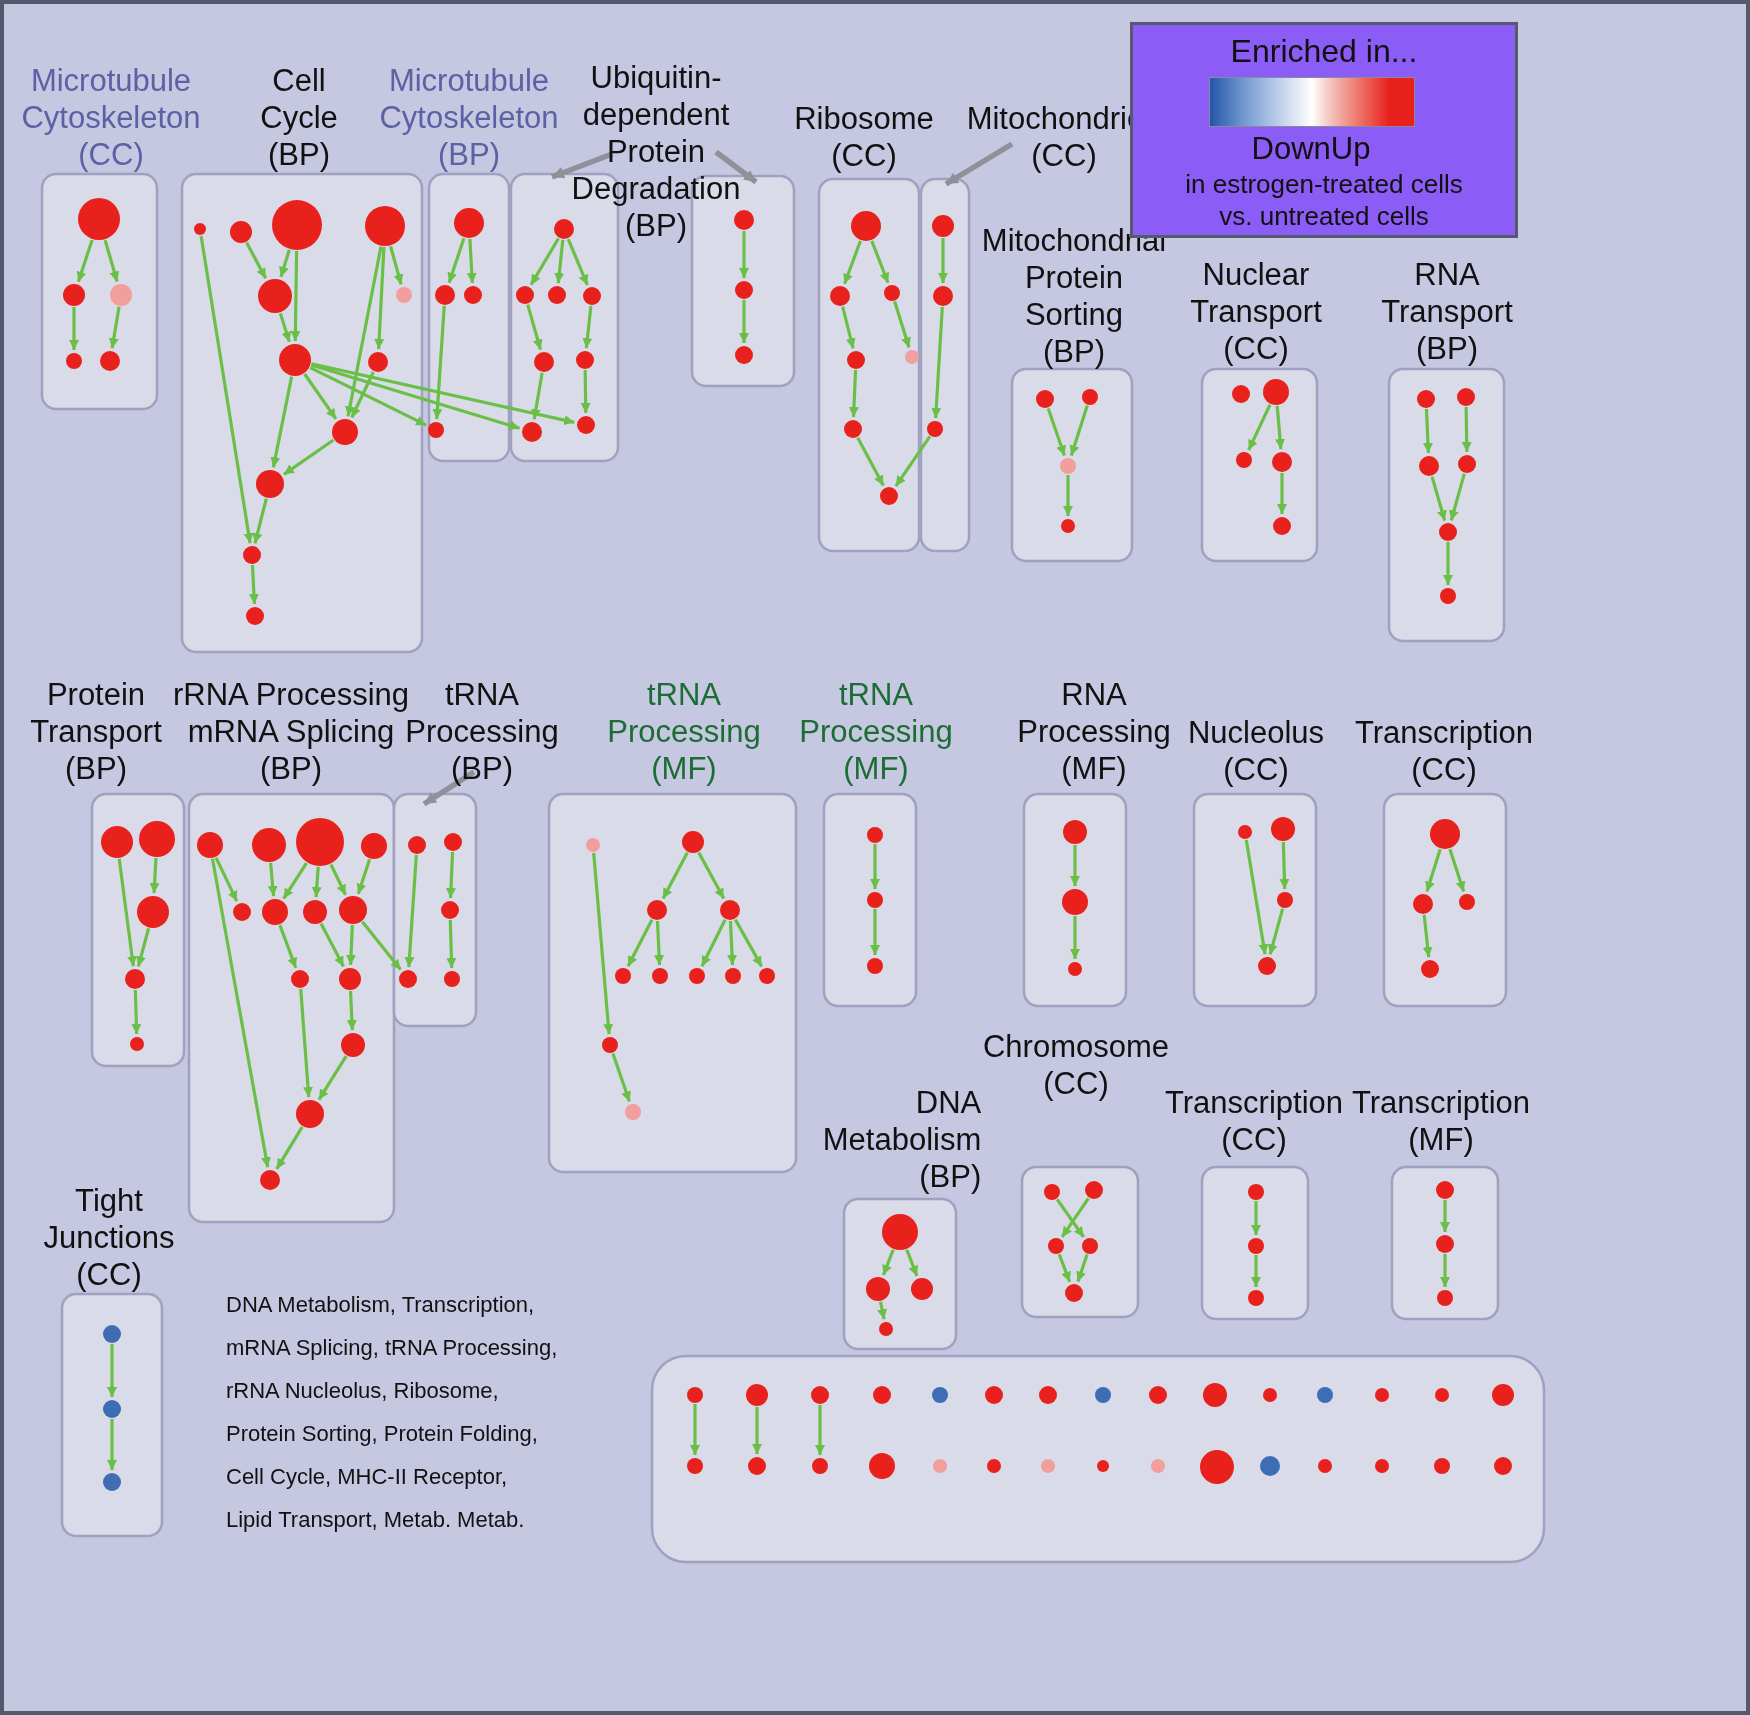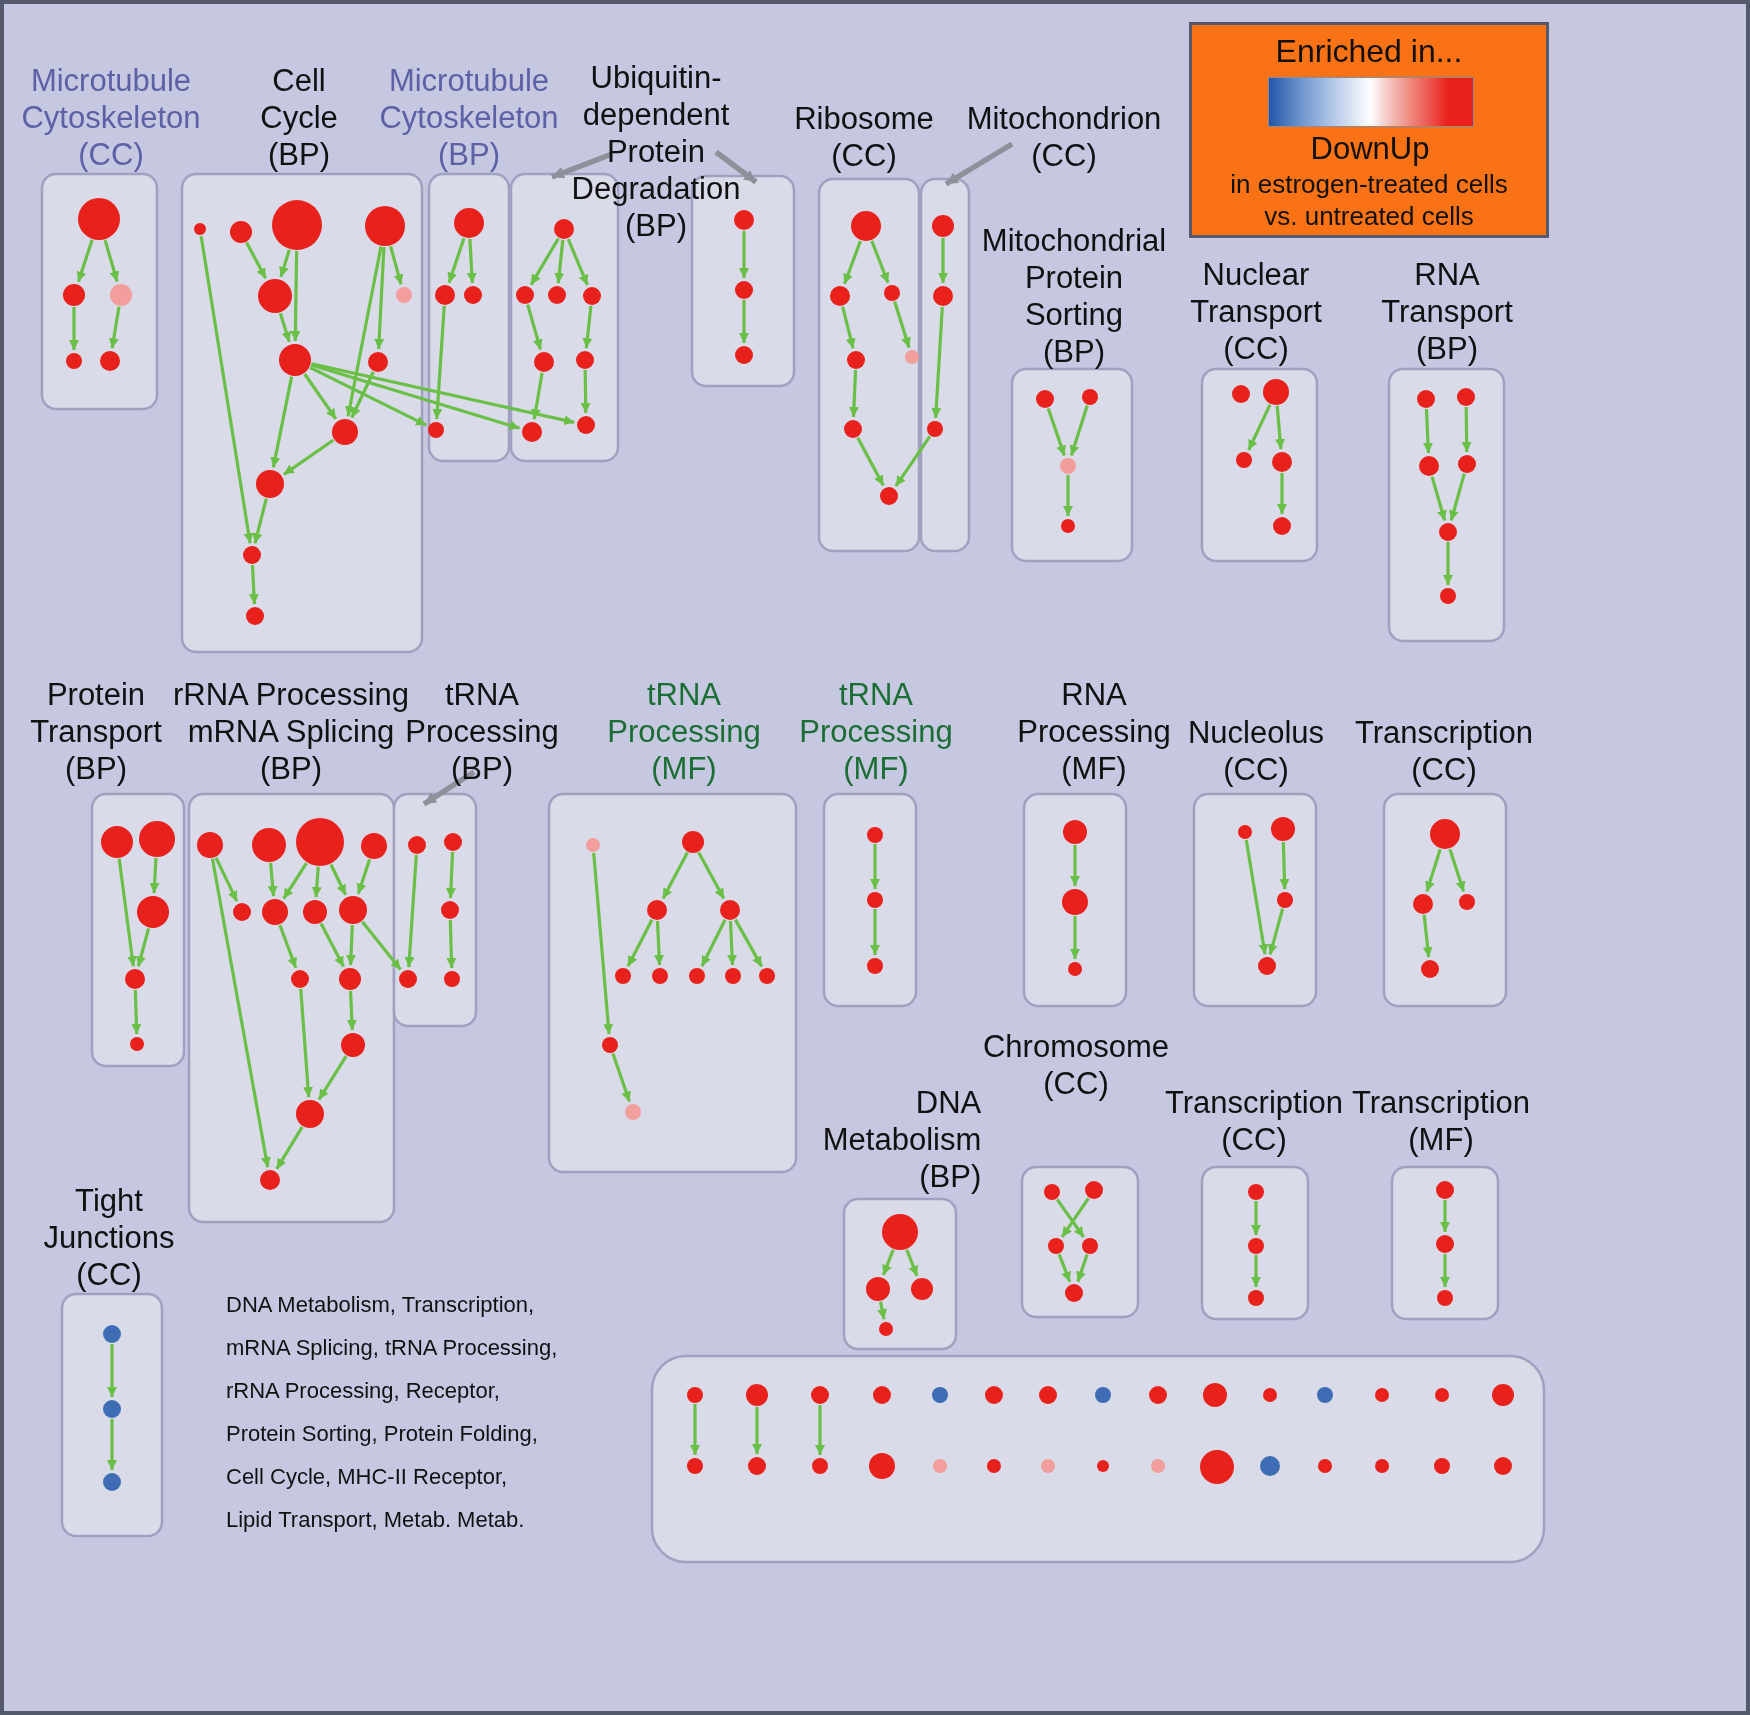--- a/index.html
+++ b/index.html
@@ -27,22 +27,22 @@
     position:absolute;
     font-size:22px;
     line-height:43px;
     color:#111;
     z-index:3;
     white-space:nowrap;
     margin-top:36px;
   }
   .legend{
     position:absolute;
-    left:1185px;top:18px;width:360px;height:216px;
-    background:#f97316;
+    left:1126px;top:18px;width:388px;height:216px;
+    background:#8b5cf6;
     border:3px solid #54596b;
     box-sizing:border-box;
     z-index:4;
     color:#111;
   }
   .legend-title{
     position:absolute;left:0;top:8px;width:100%;
     text-align:center;font-size:32px;
   }
   .legend-bar{
@@ -480,18 +480,18 @@
       <div>(MF)</div>
     </div>
     <div class="group-label" style="left: 105px; top: 1178px; color: rgb(17, 17, 17);">
       <div>Tight</div>
       <div>Junctions</div>
       <div>(CC)</div>
     </div>
     <div class="misc-text" style="left: 222px; top: 1243px;">
       <div>DNA Metabolism, Transcription,</div>
       <div>mRNA Splicing, tRNA Processing,</div>
-      <div>rRNA Processing, Receptor,</div>
+      <div>rRNA Nucleolus, Ribosome,</div>
       <div>Protein Sorting, Protein Folding,</div>
       <div>Cell Cycle, MHC-II Receptor,</div>
       <div>Lipid Transport, Metab. Metab.</div>
     </div>
   </div>
 
 </body></html>

